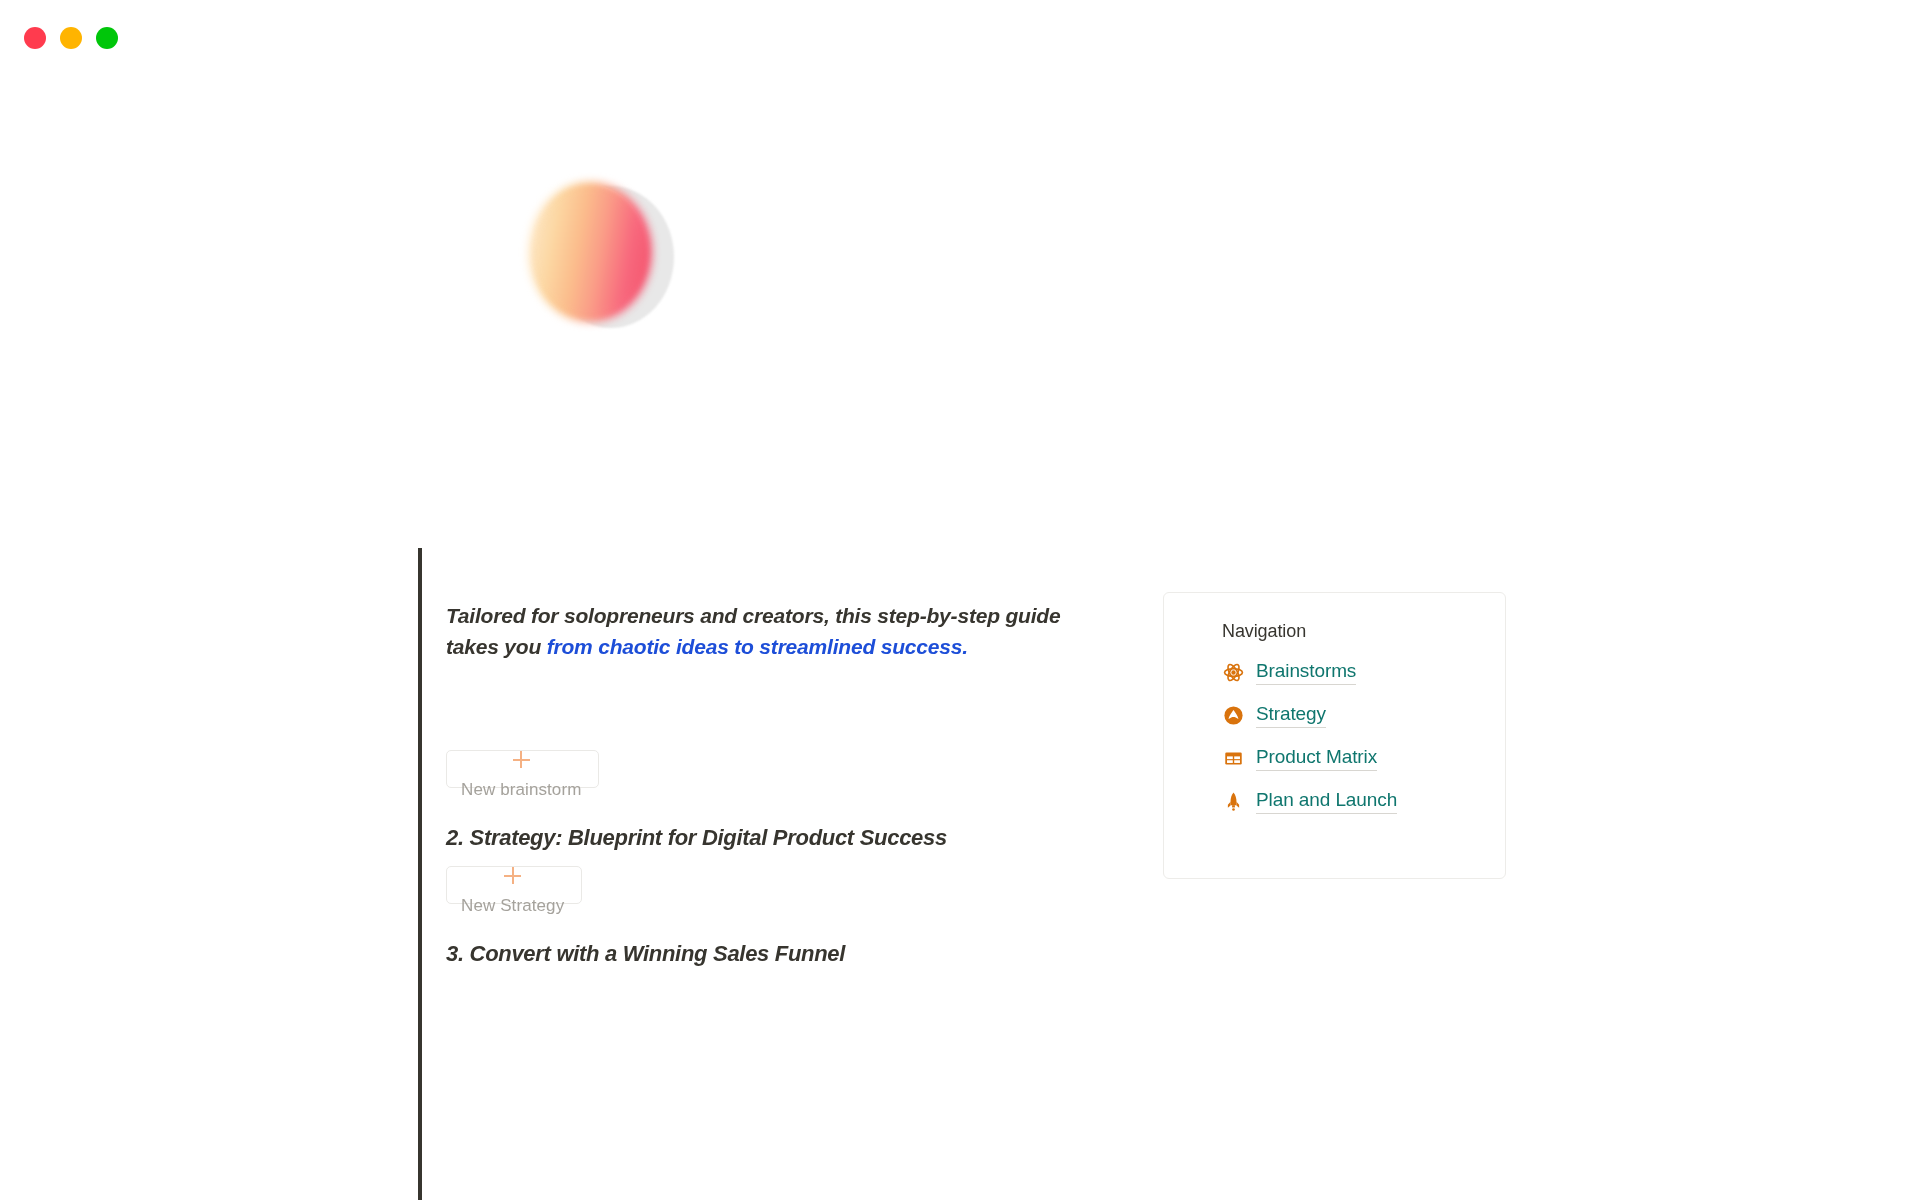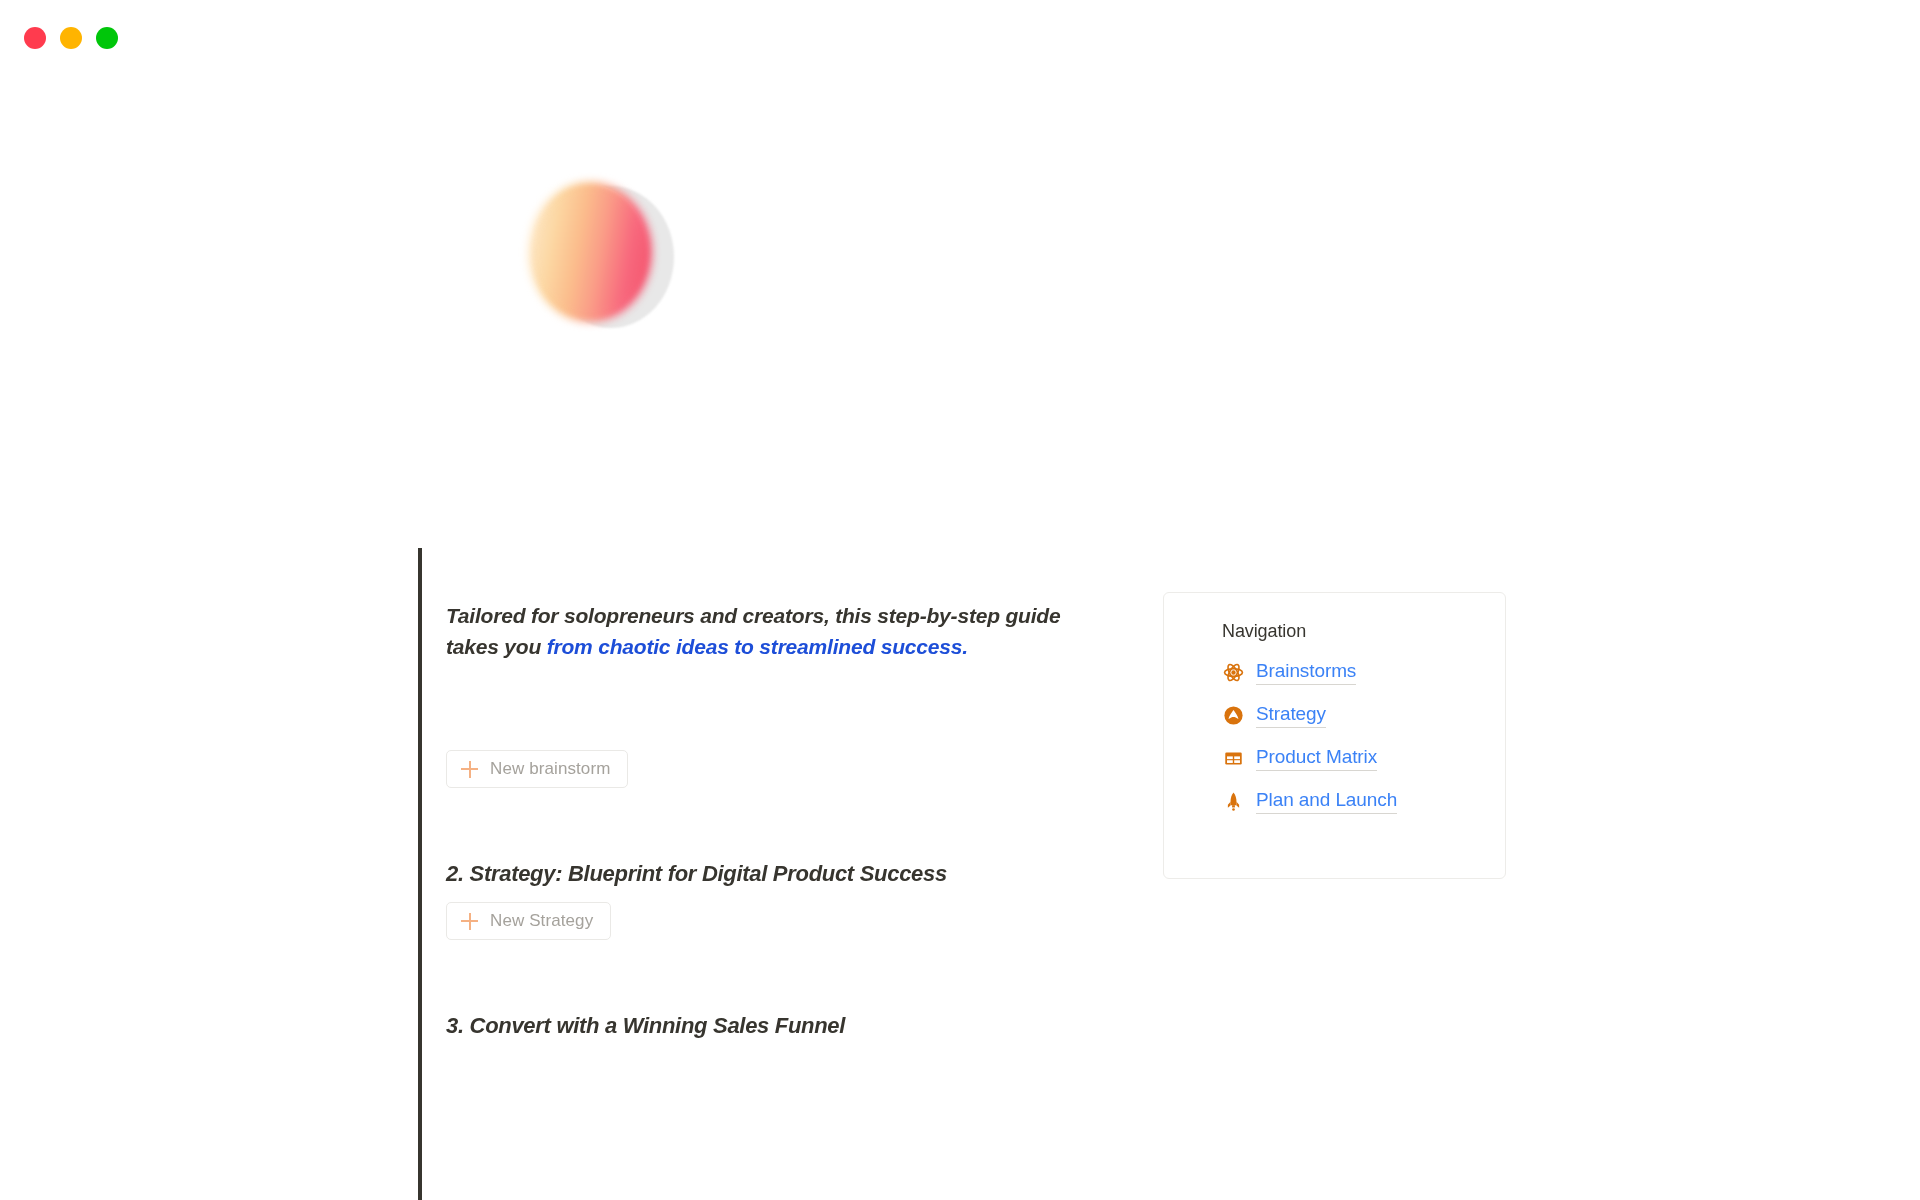--- a/index.html
+++ b/index.html
@@ -151,21 +151,21 @@
     width: 645px;
     font-size: 21px;
     line-height: 31px;
     font-style: italic;
     font-weight: bold;
     color: #37352F;
     letter-spacing: -0.2px;
   }
   .lede .hl { color: #1d4ed8; }
 
-  .sect { margin-top: 72px; }
+  .sect { margin-top: 36px; }
   .sect.first { margin-top: 74px; }
 
   .sect-title {
     font-size: 22px;
     line-height: 28px;
     font-style: italic;
     font-weight: bold;
     color: #37352F;
     letter-spacing: -0.3px;
   }
@@ -182,20 +182,21 @@
     display: inline-flex;
     align-items: center;
     gap: 12px;
     height: 38px;
     padding: 0 17px 0 14px;
     border: 1px solid #EAE9E6;
     border-radius: 5px;
     background: #fff;
     cursor: pointer;
     font-family: inherit;
+    flex-direction: column;
   }
   .plus-icon {
     display: inline-block;
     width: 17px;
     height: 17px;
     position: relative;
     flex: 0 0 auto;
   }
   .plus-icon::before,
   .plus-icon::after {
@@ -244,21 +245,21 @@
     width: 22px;
     height: 22px;
     flex: 0 0 auto;
     display: flex;
     align-items: center;
     justify-content: center;
   }
   .nav-icon svg { display: block; }
   .nav-label {
     font-size: 19px;
-    color: #3b82f6;
+    color: #0f766e;
     letter-spacing: -0.1px;
     border-bottom: 1px solid #D8D6D1;
     padding-bottom: 2px;
     line-height: 22px;
     text-align: right;
   }
 </style>
 </head>
 <body>
 

